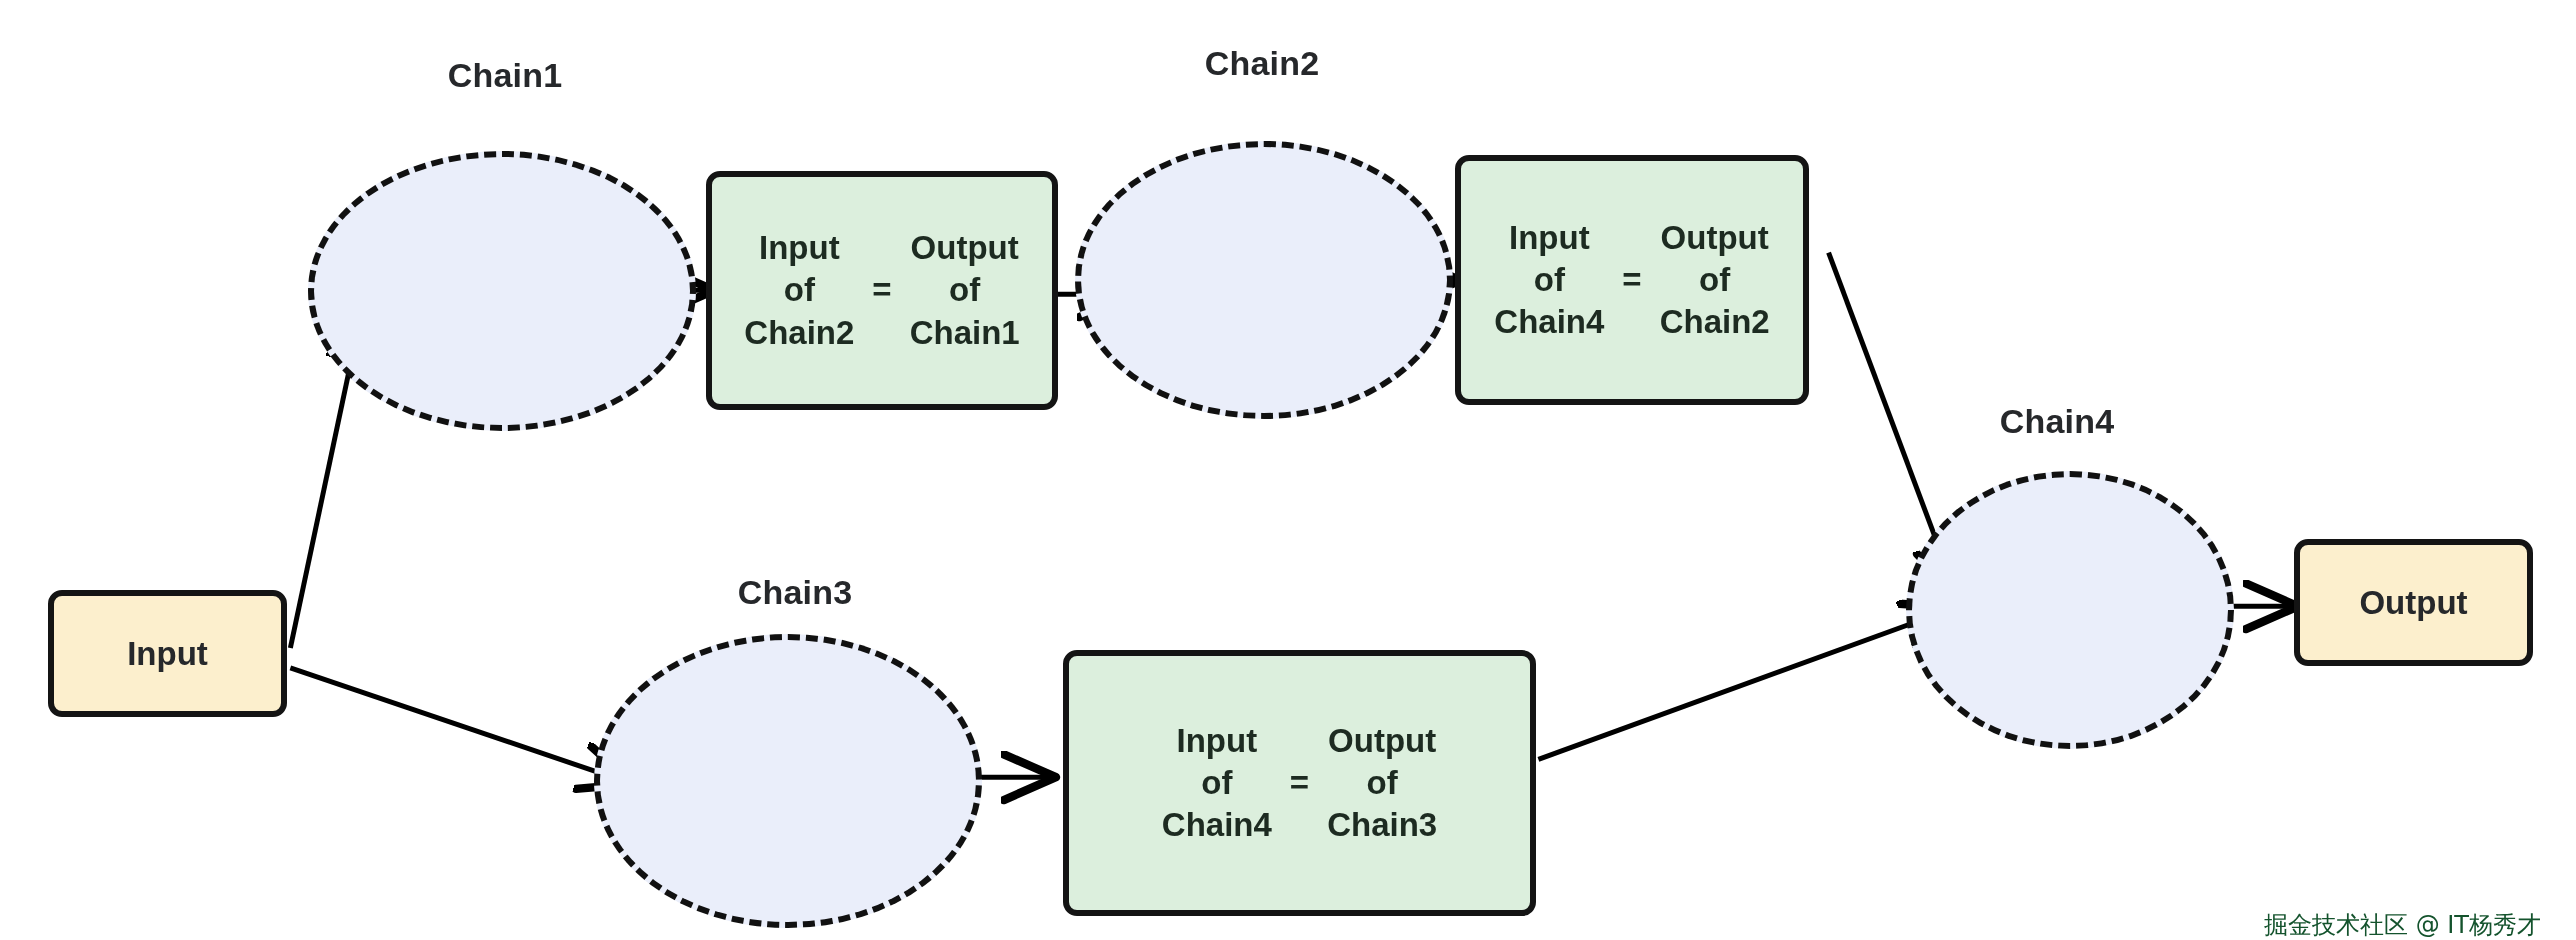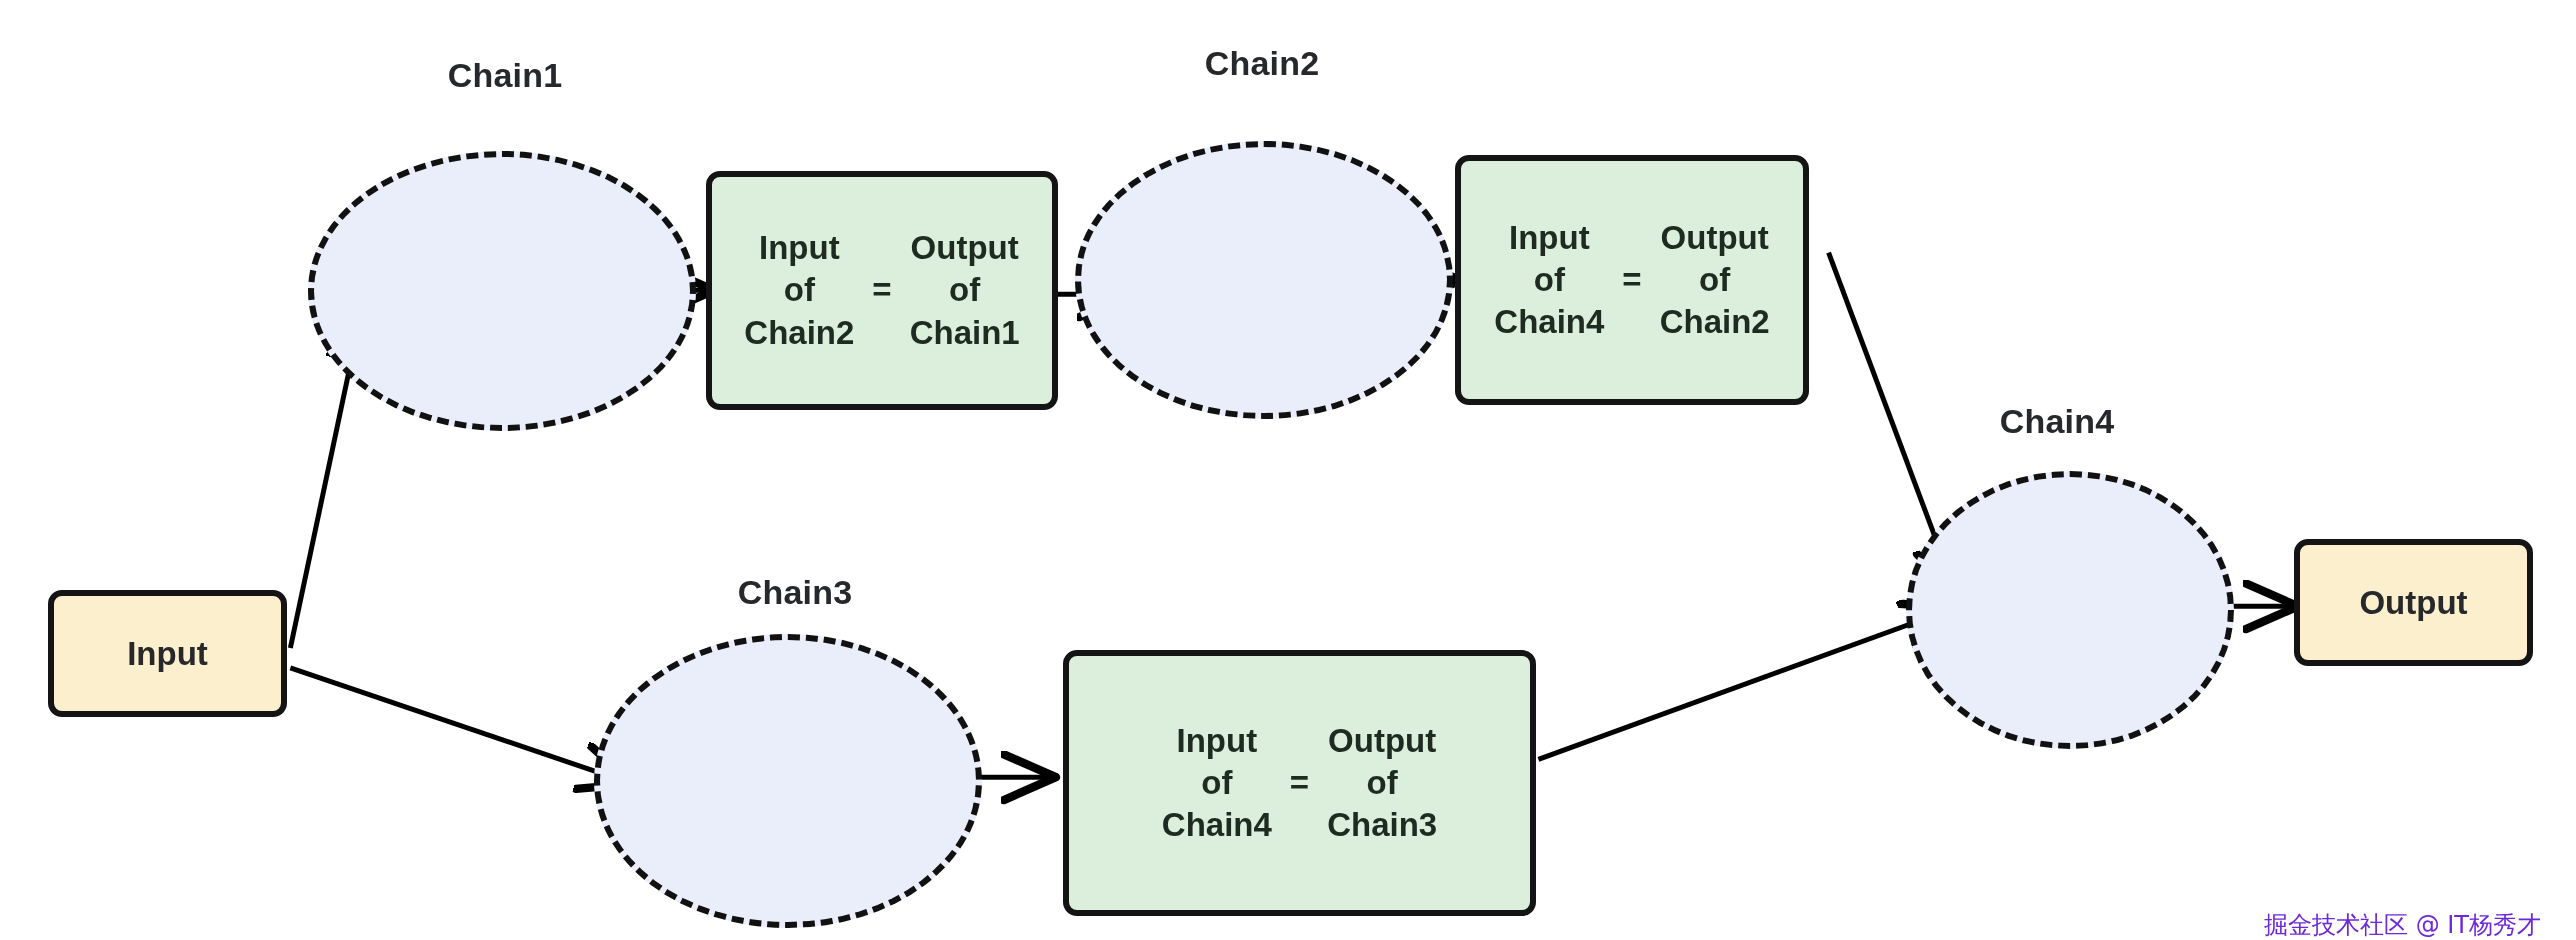--- a/index.html
+++ b/index.html
@@ -92,21 +92,21 @@
     justify-content: center;
     font-size: 33px;
     font-weight: bold;
     color: #26282b;
   }
 
   
   .watermark {
     position: absolute;
     font-size: 24px;
-    color: #6d28d9;
+    color: #14532d;
     white-space: nowrap;
     font-family: "DejaVu Sans", sans-serif;
   }
 </style>
 </head>
 <body>
 
 <div id="canvas">
 
   <svg id="edges" viewBox="0 0 2592 946" xmlns="http://www.w3.org/2000/svg">

